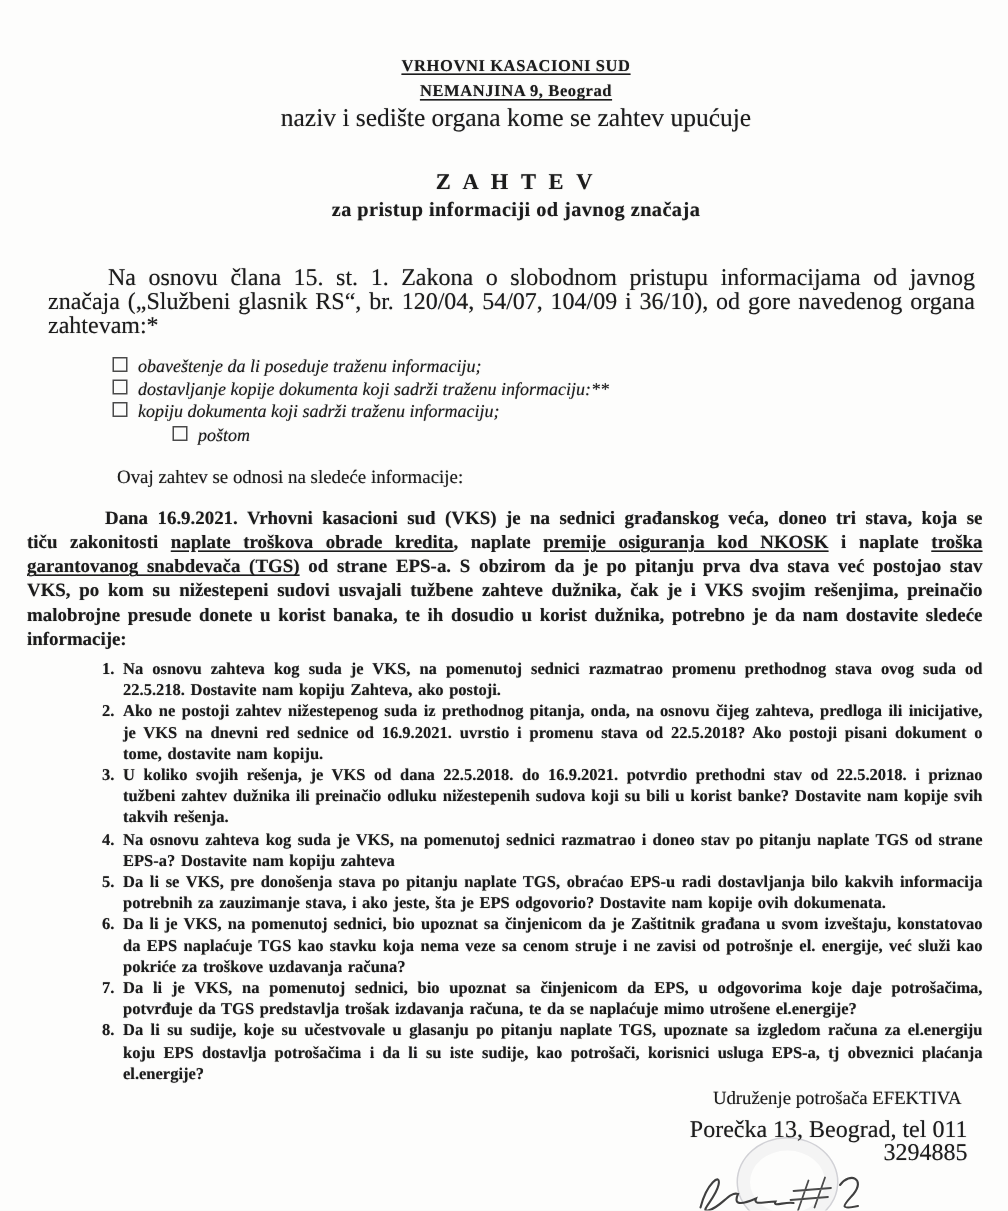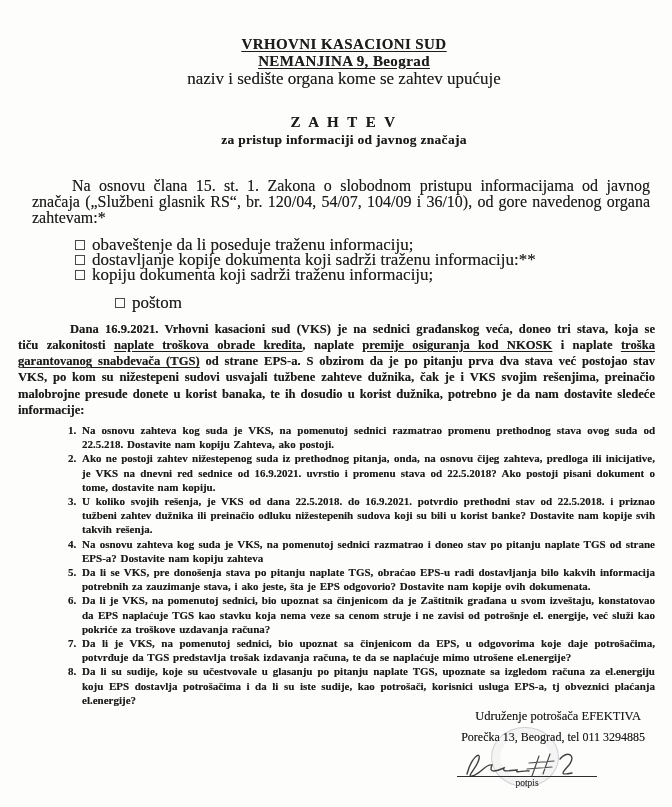--- a/index.html
+++ b/index.html
@@ -14,44 +14,44 @@
     width:672px;height:807px;
     background:#fdfdfc;
     color:#1c1c1c;
     padding:36px 22px 0 32px;
     text-shadow:0 0 0.6px rgba(40,40,40,0.55);
     position:relative;
   }
   
   .recipient{ text-align:center; margin-left:6px; }
   .recip-line{
-    font-weight:700; font-size:15px; line-height:17px;
+    font-weight:700; font-size:11px; line-height:17px;
     text-decoration:underline; text-underline-offset:2px;
     letter-spacing:0.4px;
   }
   .recip-caption{ font-size:17px; line-height:15px; margin-top:1px; }
 
   .doc-title{ text-align:center; margin-left:6px; margin-top:28px; }
   .title-main{ font-weight:700; font-size:15px; line-height:17px; letter-spacing:2.5px; }
   .title-sub{ font-weight:700; font-size:13.5px; line-height:16px; margin-top:1px; letter-spacing:0.3px; }
 
   
   .intro{
     margin:30px 0 0 0;
     font-size:16px; line-height:16px;
     text-align:justify; text-indent:40px;
     word-spacing:1px;
   }
 
   
   .options{
     list-style:none; margin:11px 0 0 43px; padding:0;
-    font-size:17px; line-height:15.2px;
+    font-size:12px; line-height:15.2px;font-style:italic;
   }
-  .options li.indent{ margin-left:40px;margin-top:12px; }
+  .options li.indent{ margin-left:40px; }
   .cb{
     display:inline-block; width:8px; height:8px;
     border:1px solid #4a4a4a; background:transparent;
     margin-right:7px; vertical-align:baseline;
   }
 
   .scope{ margin:13px 0 0 46px; font-size:12.6px; line-height:15px; }
 
   
   .body-par{
@@ -71,21 +71,21 @@
   }
   .questions li{ padding-left:2px; margin:0; }
 
   
   .sig{
     width:220px; margin:2px 5px 0 auto;
     text-align:right; font-size:12.5px; line-height:15px;
     position:relative;
   }
   .sig-org{ padding-right:4px; }
-  .sig-addr{ margin-top:6px; font-size:12px; }
+  .sig-addr{ margin-top:6px; font-size:16px; }
   .sig-area{
     position:relative; width:140px; height:30px;
     margin:2px 48px 0 auto;
   }
   .stamp{
     position:absolute; left:34px; top:-20px;
     width:66px; height:58px; border-radius:50%;
     border:1px solid rgba(110,110,125,0.30);
     box-shadow:inset 0 0 0 8px rgba(110,110,125,0.06);
     pointer-events:none;
@@ -115,20 +115,21 @@
 
   <p class="intro">Na osnovu člana 15. st. 1. Zakona o slobodnom pristupu informacijama od javnog značaja („Službeni glasnik RS“, br. 120/04, 54/07, 104/09 i 36/10), od gore navedenog organa zahtevam:*</p>
 
   <ul class="options" id="options">
       <li><span class="cb"></span><span>obaveštenje da li poseduje traženu informaciju;</span></li>
       <li><span class="cb"></span><span>dostavljanje kopije dokumenta koji sadrži traženu informaciju:**</span></li>
       <li><span class="cb"></span><span>kopiju dokumenta koji sadrži traženu informaciju;</span></li>
       <li class="indent"><span class="cb"></span><span>poštom</span></li>
     </ul>
 
+  <p class="scope">Ovaj zahtev se odnosi na sledeće informacije:</p>
 
   <p class="body-par" id="body-par"><span>Dana 16.9.2021. Vrhovni kasacioni sud (VKS) je na sednici građanskog veća, doneo tri stava, koja se tiču zakonitosti </span><span class="u">naplate troškova obrade kredita</span><span>, naplate </span><span class="u">premije osiguranja kod NKOSK</span><span> i naplate </span><span class="u">troška garantovanog snabdevača (TGS)</span><span> od strane EPS-a. S obzirom da je po pitanju prva dva stava već postojao stav VKS, po kom su nižestepeni sudovi usvajali tužbene zahteve dužnika, čak je i VKS svojim rešenjima, preinačio malobrojne presude donete u korist banaka, te ih dosudio u korist dužnika, potrebno je da nam dostavite sledeće informacije:</span></p>
 
   <ol class="questions" id="questions">
       <li>Na osnovu zahteva kog suda je VKS, na pomenutoj sednici razmatrao promenu prethodnog stava ovog suda od 22.5.218. Dostavite nam kopiju Zahteva, ako postoji.</li>
       <li>Ako ne postoji zahtev nižestepenog suda iz prethodnog pitanja, onda, na osnovu čijeg zahteva, predloga ili inicijative, je VKS na dnevni red sednice od 16.9.2021. uvrstio i promenu stava od 22.5.2018? Ako postoji pisani dokument o tome, dostavite nam kopiju.</li>
       <li>U koliko svojih rešenja, je VKS od dana 22.5.2018. do 16.9.2021. potvrdio prethodni stav od 22.5.2018. i priznao tužbeni zahtev dužnika ili preinačio odluku nižestepenih sudova koji su bili u korist banke? Dostavite nam kopije svih takvih rešenja.</li>
       <li>Na osnovu zahteva kog suda je VKS, na pomenutoj sednici razmatrao i doneo stav po pitanju naplate TGS od strane EPS-a? Dostavite nam kopiju zahteva</li>
       <li>Da li se VKS, pre donošenja stava po pitanju naplate TGS, obraćao EPS-u radi dostavljanja bilo kakvih informacija potrebnih za zauzimanje stava, i ako jeste, šta je EPS odgovorio? Dostavite nam kopije ovih dokumenata.</li>
       <li>Da li je VKS, na pomenutoj sednici, bio upoznat sa činjenicom da je Zaštitnik građana u svom izveštaju, konstatovao da EPS naplaćuje TGS kao stavku koja nema veze sa cenom struje i ne zavisi od potrošnje el. energije, već služi kao pokriće za troškove uzdavanja računa?</li>

